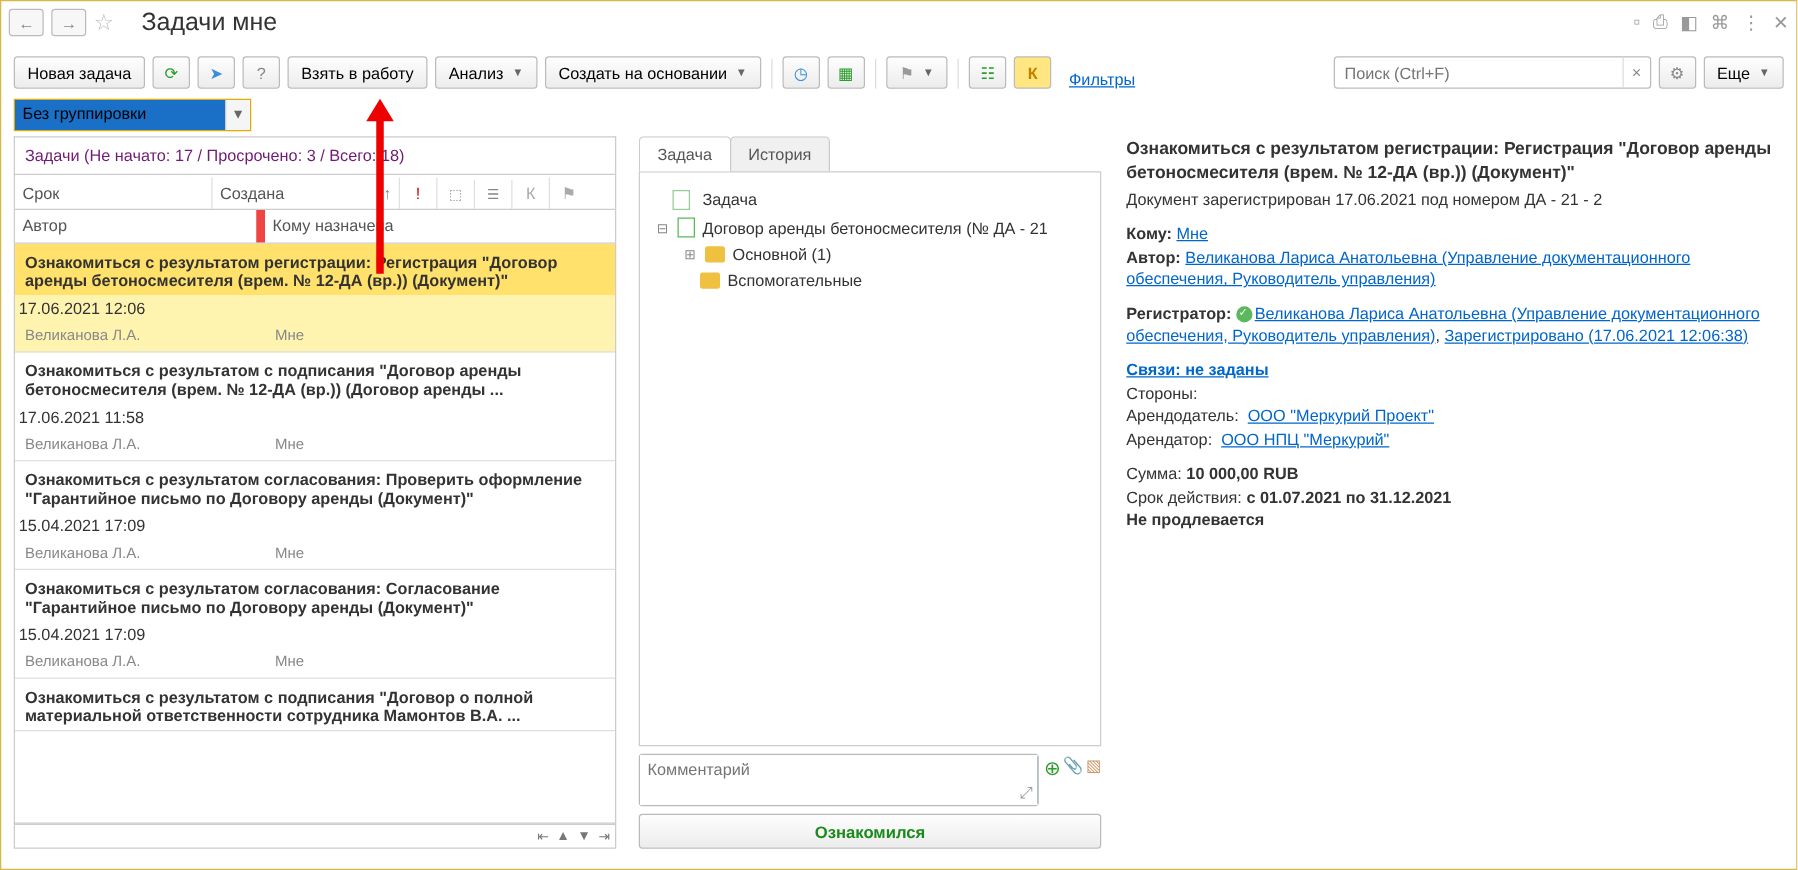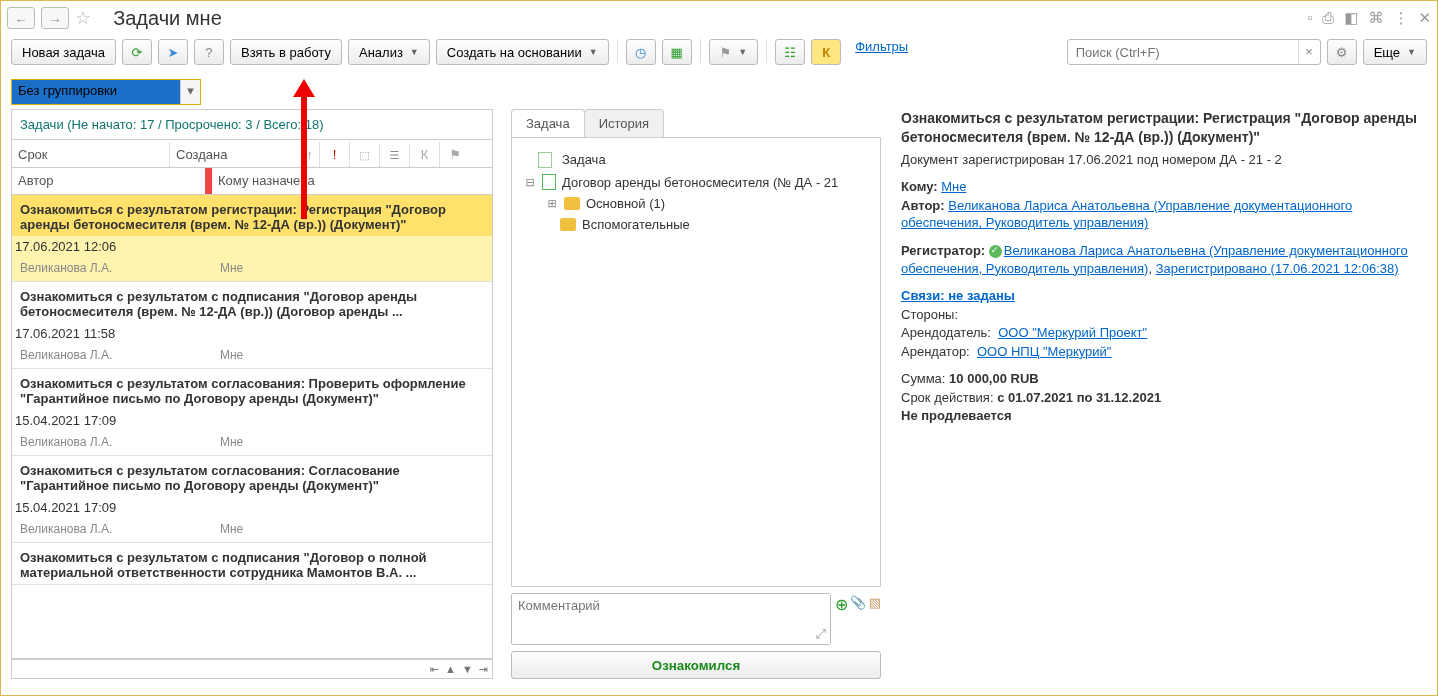--- a/index.html
+++ b/index.html
@@ -4,37 +4,37 @@
 <style>
 html,body{margin:0;padding:0;font-family:Arial,sans-serif;font-size:13px;color:#333;background:#fff}
 *{box-sizing:border-box}
 .app{width:1438px;height:696px;border:1px solid #d9b84a;position:relative;overflow:hidden}
 .titlebar{display:flex;align-items:center;height:34px;padding:2px 6px;gap:6px}
 .nav-btn{width:28px;height:22px;border:1px solid #bbb;border-radius:3px;background:#f7f7f7;display:flex;align-items:center;justify-content:center;cursor:pointer;color:#888}
 .star{font-size:18px;color:#bbb}
 .page-title{font-size:20px;font-weight:400;margin-left:16px}
 .title-right{margin-left:auto;display:flex;gap:10px;color:#999}
 .title-right span{cursor:pointer;font-size:15px}
-.toolbar{display:flex;align-items:flex-start;gap:6px;padding:4px 10px;height:40px}
+.toolbar{display:flex;align-items:flex-end;gap:6px;padding:4px 10px;height:40px}
 .btn{height:26px;border:1px solid #bbb;border-radius:3px;background:linear-gradient(#fefefe,#ececec);padding:0 10px;display:flex;align-items:center;gap:4px;cursor:pointer;font-size:13px}
 .btn.icon-only{padding:0;width:30px;justify-content:center}
 .btn .dd{margin-left:3px;font-size:9px;color:#666}
 .sp{width:1px;height:24px;background:#ddd;margin:0 2px}
 .filters-link{color:#0066cc;text-decoration:underline;cursor:pointer;margin-left:8px}
 .search-wrap{margin-left:auto;display:flex;align-items:center;gap:6px}
 .search-box{display:flex;align-items:center;border:1px solid #bbb;border-radius:3px;height:26px;width:254px;background:#fff}
 .search-box input{border:0;outline:0;flex:1;padding:0 8px;font-size:13px;color:#404040}
 .search-box .clr{width:22px;text-align:center;color:#888;cursor:pointer;border-left:1px solid #ddd;height:100%;line-height:24px}
 .grouping-row{padding:4px 10px}
 .grouping{display:inline-flex;border:1px solid #e0ae00;height:26px;width:190px}
 .grouping .sel{flex:1;background:#1a6fc7;color:#000000;padding:3px 6px}
 .grouping .dd-btn{width:20px;border-left:1px solid #ccc;background:#f5f5f5;text-align:center;line-height:22px;color:#666;cursor:pointer}
 .body-row{display:flex;gap:18px;padding:0 10px 10px 10px;height:580px}
 .left-pane{width:482px;display:flex;flex-direction:column}
-.list-summary{border:1px solid #ccc;border-bottom:0;padding:7px 8px;font-size:13px;color:#0f766e}
+.list-summary{border:1px solid #ccc;border-bottom:0;padding:7px 8px;font-size:13px;color:#701a75}
 .list-header{display:flex;border:1px solid #ccc;border-bottom:0;font-size:13px;color:#555;height:28px;align-items:flex-end}
 .lh-cell{padding:5px 6px;border-right:1px solid #e0e0e0;display:flex;align-items:center;gap:2px}
 .lh-cell:last-child{border-right:0}
 .lh-cell.srok{width:158px}
 .lh-cell.created{width:150px}
 .lh-cell.ic{width:30px;justify-content:center}
 .list-header2{display:flex;border:1px solid #ccc;border-bottom:1px solid #ccc;font-size:13px;color:#555;height:28px}
 .list-header2 .c1{width:200px;padding:5px 6px;border-right:7px solid #ef4444}
 .list-header2 .c2{flex:1;padding:5px 6px}
 .task-list{flex:1;border:1px solid #ccc;border-top:0;overflow-y:auto}
@@ -50,21 +50,21 @@
 .tabs{display:flex;height:28px}
 .tab{padding:6px 14px;border:1px solid #ccc;border-bottom:0;border-radius:4px 4px 0 0;cursor:pointer;font-size:13px;background:#f0f0f0;color:#555}
 .tab.active{background:#fff;position:relative;z-index:2}
 .tab + .tab{margin-left:-1px}
 .tree-wrap{flex:1;border:1px solid #ccc;padding:10px 6px;overflow:auto;position:relative}
 .tree-node{display:flex;align-items:center;gap:6px;padding:3px 2px;font-size:13px}
 .tree-node .exp{width:12px;text-align:center;color:#888;cursor:pointer;font-size:11px}
 .folder-ic{width:16px;height:13px;background:#f0c040;border-radius:2px;display:inline-block}
 .file-ic{width:14px;height:16px;border:1px solid #9c9;background:#fff;display:inline-block}
 .comment-row{display:flex;gap:4px;margin-top:6px;align-items:flex-start}
-.comment-box{flex:1;height:52px;border:1px solid #bbb;border-radius:3px;background:#0c4a6e}
+.comment-box{flex:1;height:42px;border:1px solid #bbb;border-radius:3px;background:#0c4a6e}
 .comment-box textarea{width:100%;height:100%;border:0;outline:0;resize:none;padding:4px 6px;font-family:inherit;font-size:13px}
 .cr-icons{display:flex;flex-direction:row;gap:2px;color:#888;padding-top:2px}
 .cr-icons span{cursor:pointer}
 .ack-btn{margin-top:6px;height:28px;border:1px solid #bbb;border-radius:3px;background:linear-gradient(#fefefe,#ececec);color:#1a8a1a;font-weight:700;cursor:pointer;width:100%}
 .right-pane{flex:1;border:0;padding:0 2px;overflow-y:auto;line-height:1.35}
 .r-title{font-weight:700;font-size:14px;margin-bottom:4px}
 .r-line{font-size:13px;margin:1px 0}
 .lnk{color:#0066cc;text-decoration:underline;cursor:pointer}
 .lbl{font-weight:700}
 .green-dot{display:inline-block;width:13px;height:13px;border-radius:50%;background:#5cb85c;vertical-align:middle;margin-right:2px;position:relative}

